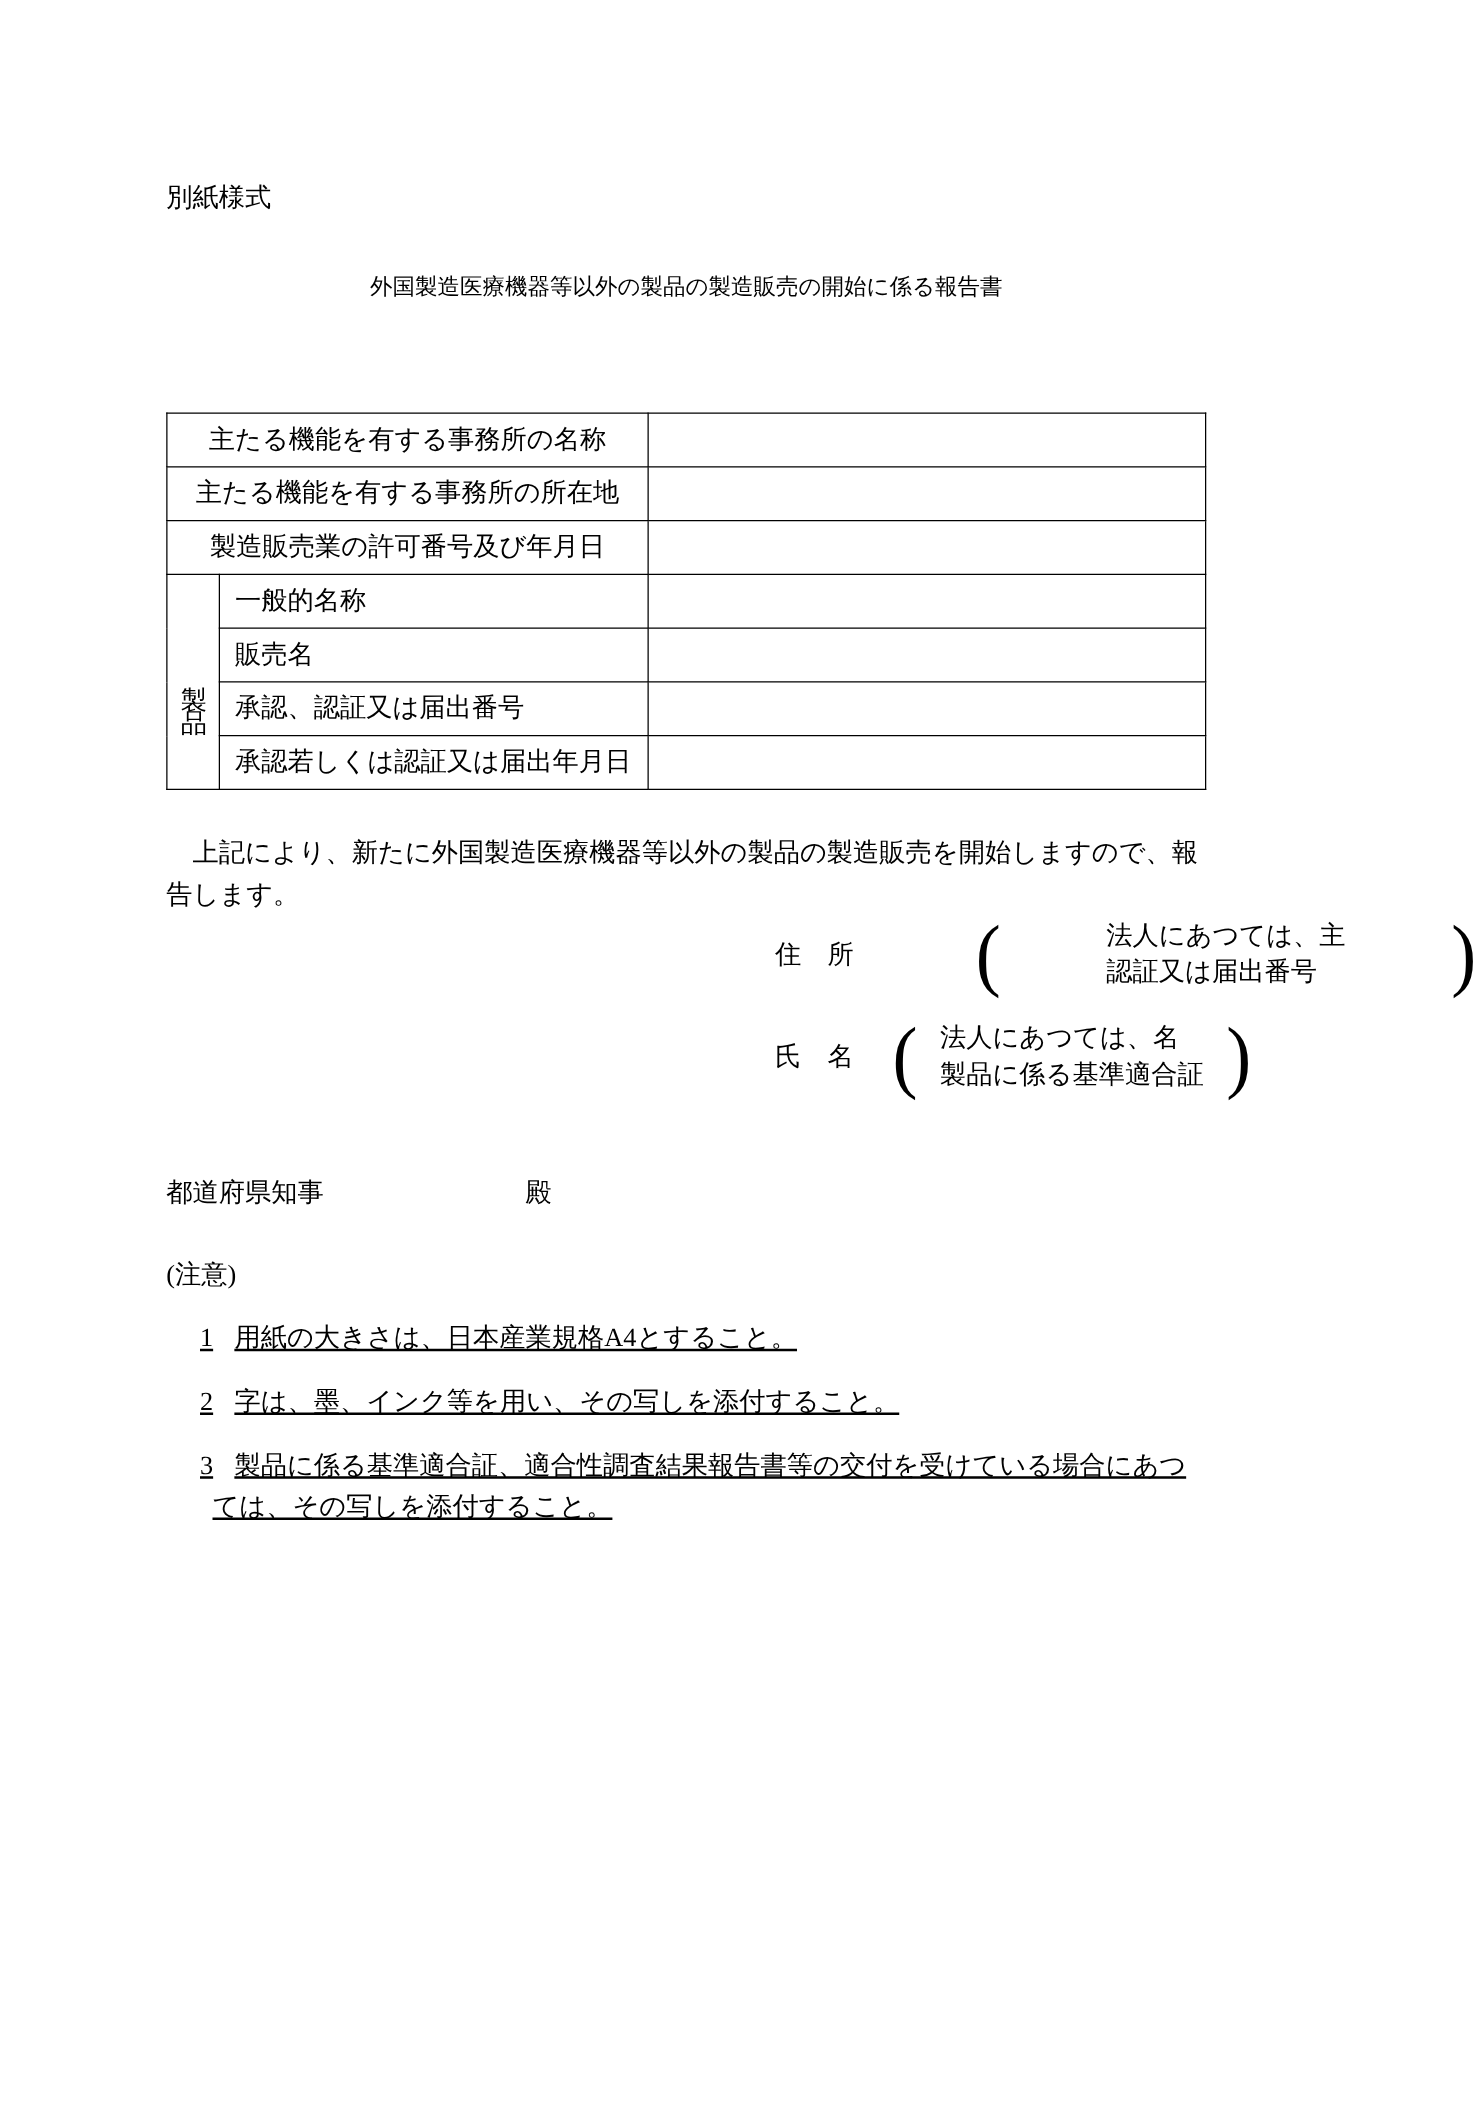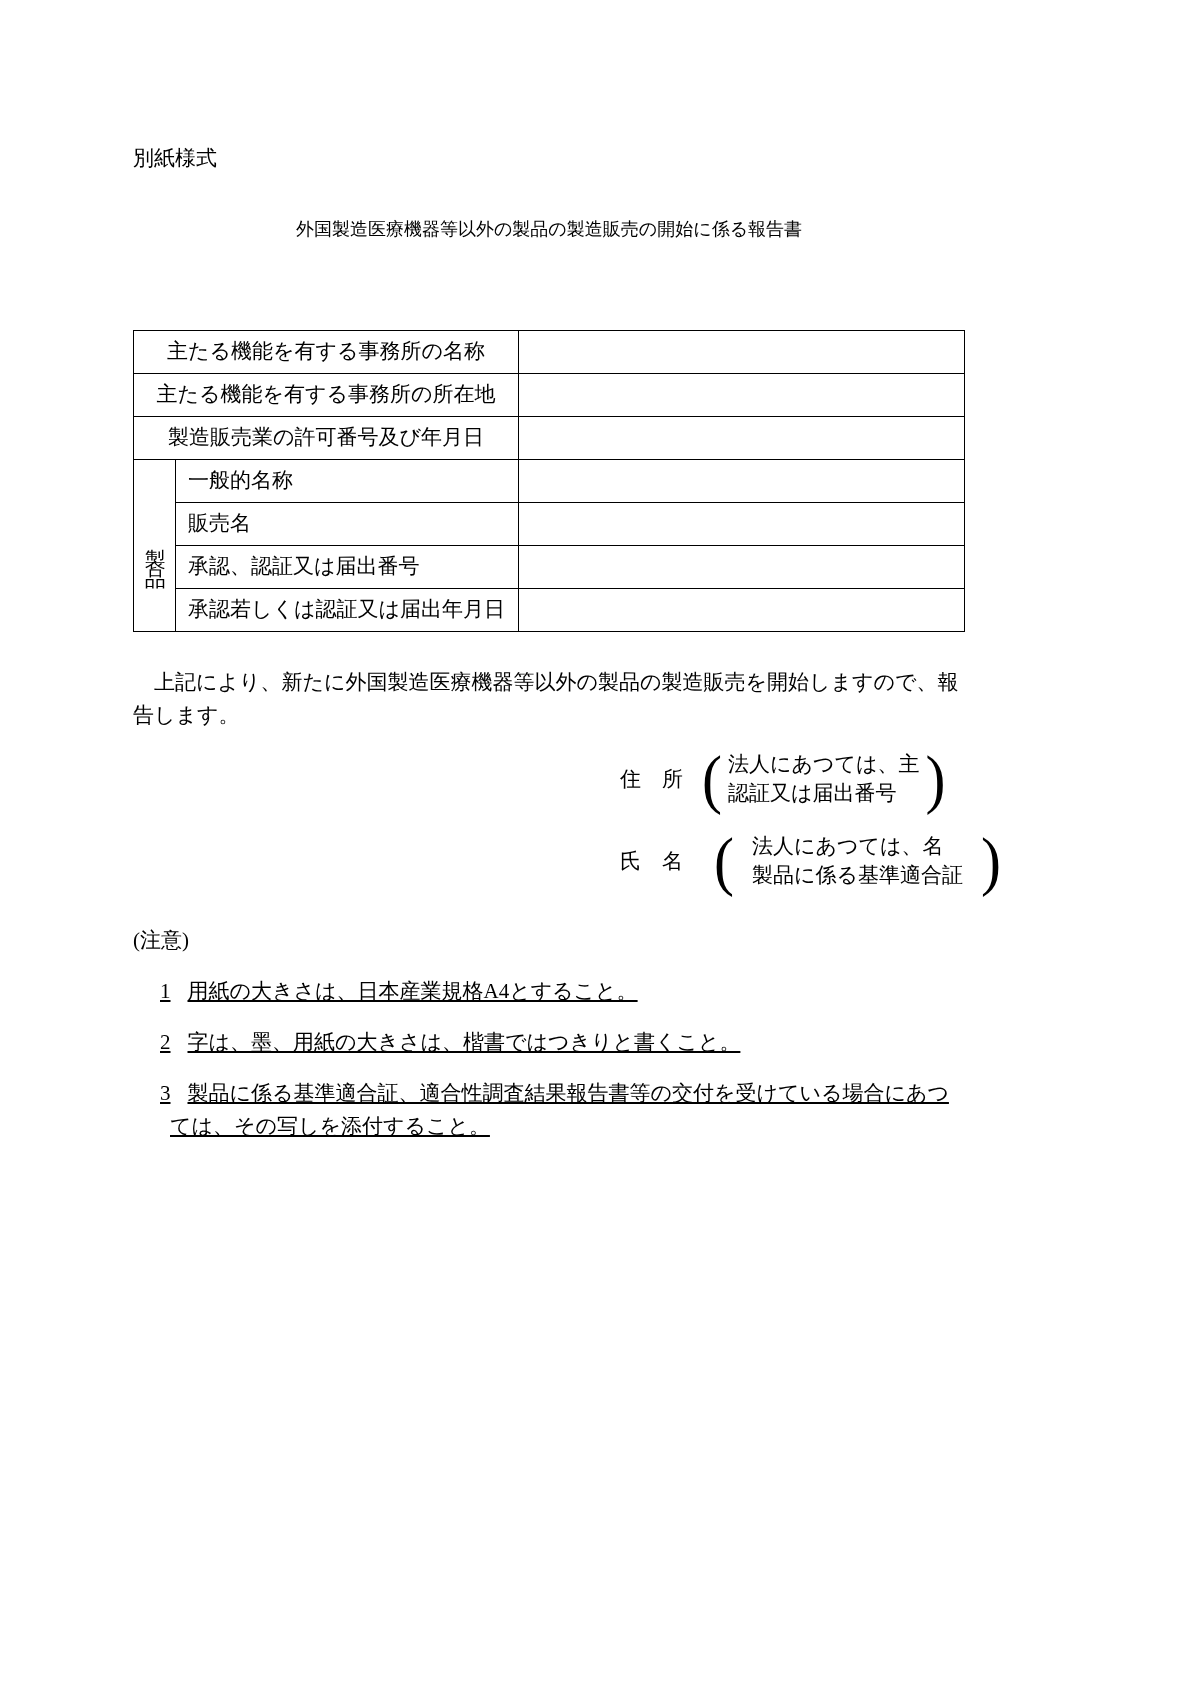--- a/index.html
+++ b/index.html
@@ -65,21 +65,21 @@
     margin-top: 10px;
     padding-left: 108px;
     line-height: 33px;
   }
   .sig-block {
     display: flex;
     align-items: center;
     margin-left: 487px;
     height: 62px;
   }
-  .sig-block.addr { margin-top: 16px; }
+  .sig-block.addr { margin-top: 0; justify-content: space-between; }
   .sig-block.name { margin-top: 20px; gap: 12px; }
   .sig-label {
     width: 64px;
     margin-right: 18px;
   }
   .paren {
     display: inline-block;
     font-size: 60px;
     line-height: 60px;
     transform: scaleY(1.08);
@@ -177,27 +177,31 @@
   <div class="sig-block name">
     <span class="sig-label">氏　名</span>
     <span class="paren">(</span>
     <span class="note-lines">
       <span class="note-line">法人にあつては、名</span>
       <span class="note-line">製品に係る基準適合証</span>
     </span>
     <span class="paren">)</span>
   </div>
 
+  <div class="recipient">
+    <span>都道府県知事</span>
+    <span class="honorific">殿</span>
+  </div>
 
   <div class="notes">
     <div class="notes-heading">(注意)</div>
     <div class="note-item">
       <span class="note-num">1</span><span class="note-text">用紙の大きさは、日本産業規格A4とすること。</span>
     </div>
     <div class="note-item">
-      <span class="note-num">2</span><span class="note-text">字は、墨、用紙の大きさは、楷書ではつきりと書くこと。</span>
+      <span class="note-num">2</span><span class="note-text">字は、墨、インク等を用い、その写しを添付すること。</span>
     </div>
     <div class="note-item">
       <span class="note-num">3</span><span class="note-text">製品に係る基準適合証、適合性調査結果報告書等の交付を受けている場合にあつては、その写しを添付すること。</span>
     </div>
   </div>
 
 </div>
 
 </body></html>

